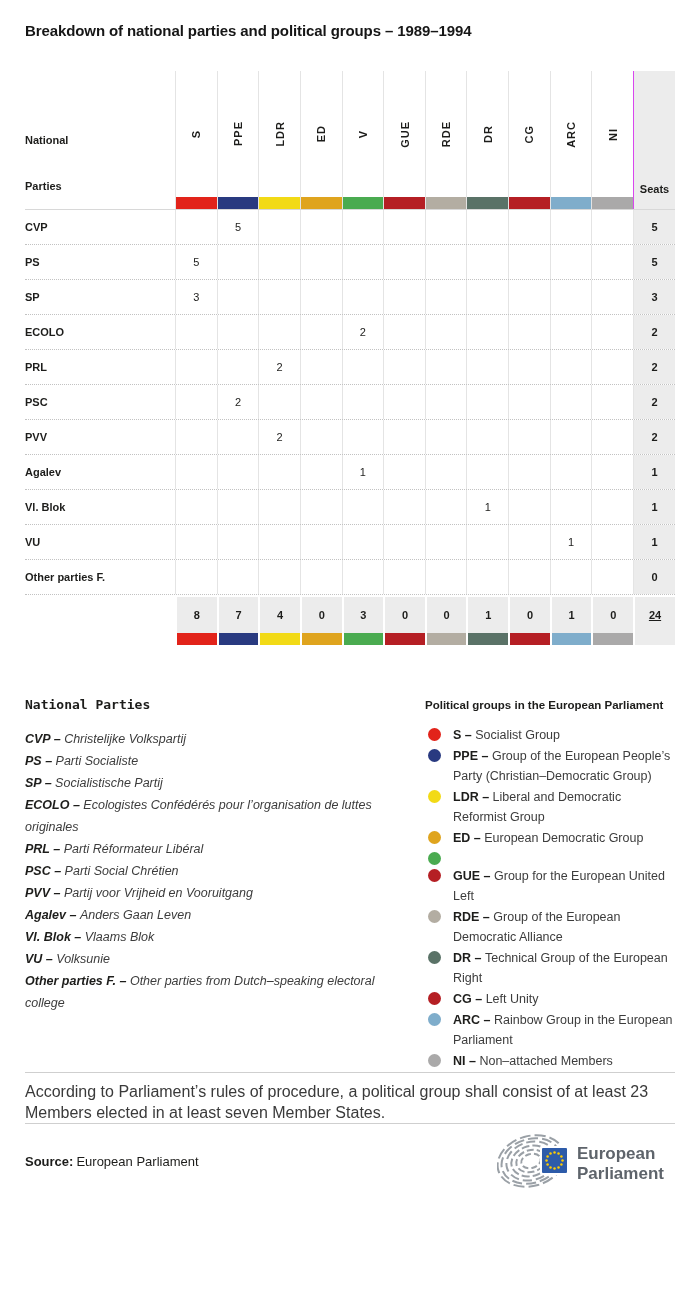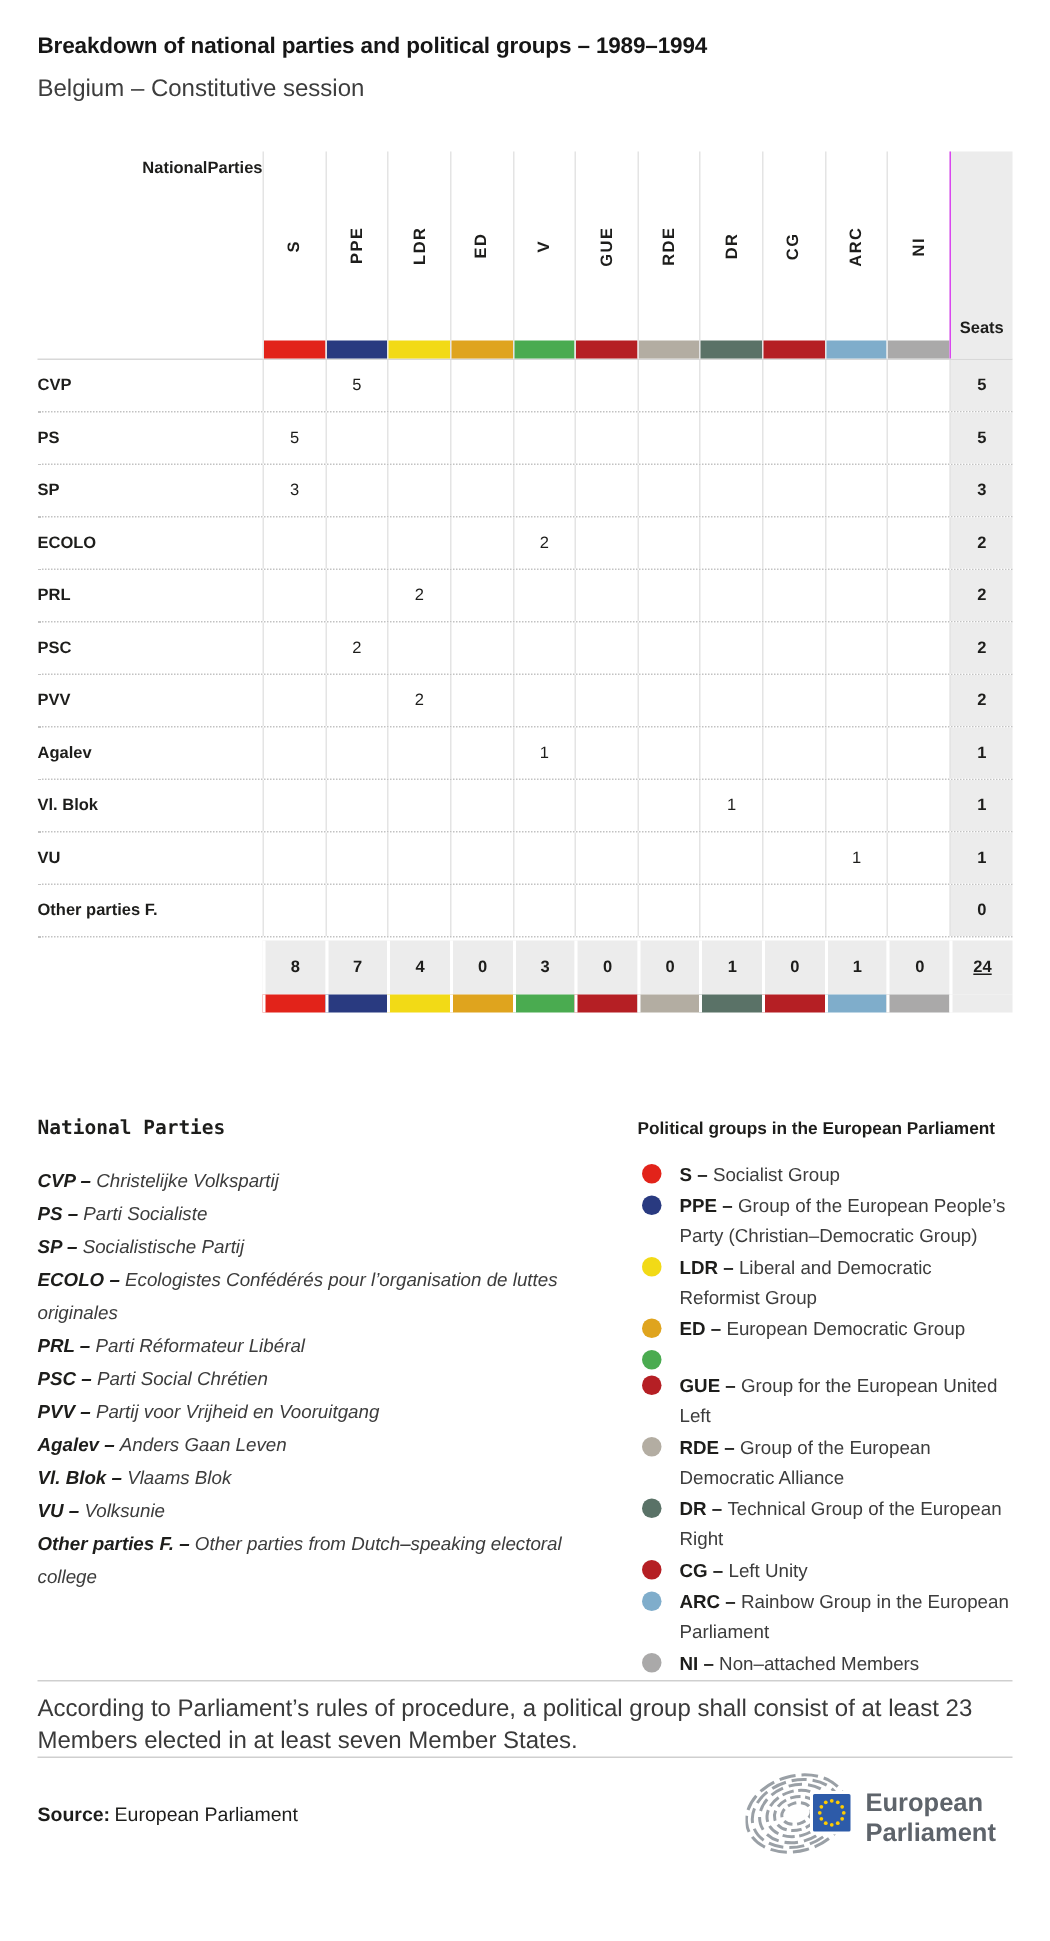--- a/index.html
+++ b/index.html
@@ -7,38 +7,38 @@
   .page{padding:0 25px;box-sizing:border-box;}
   h1{margin:22px 0 0;font-size:15px;font-weight:700;color:#161616;letter-spacing:-0.1px;}
   h2{margin:12px 0 0;font-size:16px;font-weight:400;color:#3d3d3d;}
 
   
   .ptable{margin-top:32px;}
   .pcol{width:150px;flex:none;}
   .scol{width:42px;flex:none;box-sizing:border-box;}
   .gcols{flex:1;display:flex;min-width:0;}
   .thead{display:flex;height:138px;border-bottom:1px solid #d8d8d8;}
-  .corner{display:flex;flex-direction:row;justify-content:flex-end;padding-bottom:12px;font-weight:700;font-size:11px;line-height:22px;box-sizing:border-box;}
+  .corner{display:flex;flex-direction:column;justify-content:flex-end;padding-bottom:12px;font-weight:700;font-size:11px;line-height:22px;box-sizing:border-box;gap:24px;}
   .ghead{flex:1;display:flex;flex-direction:column;border-left:1px solid #e4e4e4;box-sizing:border-box;min-width:0;}
   .vlabel{writing-mode:vertical-rl;transform:rotate(180deg);margin:auto;font-size:11px;font-weight:700;letter-spacing:1px;}
   .gbar{height:12px;width:100%;}
   .shead{display:flex;flex-direction:column;justify-content:flex-end;align-items:center;padding-bottom:14px;font-weight:700;font-size:11px;background:#ececec;border-left:1px solid #d946ef;}
   .trow{display:flex;height:35px;border-bottom:1px dotted #c2c2c2;box-sizing:border-box;}
   .pname{display:flex;align-items:center;font-weight:700;font-size:11px;}
   .cval{flex:1;display:flex;align-items:center;justify-content:center;font-size:11px;border-left:1px solid #e4e4e4;box-sizing:border-box;min-width:0;}
   .sval{display:flex;align-items:center;justify-content:center;font-size:11px;font-weight:700;background:#ececec;border-left:1px solid #e4e4e4;}
   .trowT{display:flex;height:36px;margin-top:2px;}
   .tcell{flex:1;display:flex;align-items:center;justify-content:center;font-weight:700;font-size:11px;background:#ececec;border-left:2px solid #fff;box-sizing:border-box;min-width:0;}
   .stval{display:flex;align-items:center;justify-content:center;font-weight:700;font-size:11px;background:#ececec;border-left:2px solid #fff;text-decoration:underline;}
   .trowB{display:flex;height:12px;}
   .bcell{flex:1;border-left:2px solid #fff;box-sizing:border-box;min-width:0;}
   .sbar{background:#ececec;border-left:2px solid #fff;}
 
   
-  .legends{display:flex;gap:20px;margin-top:70px;}
+  .legends{display:flex;gap:20px;margin-top:52px;}
   .lcol{width:380px;flex:none;}
   .rcol{width:250px;flex:none;}
   .lcol h3{margin:0 0 16px;font-family:"DejaVu Sans Mono",monospace;font-size:13px;font-weight:700;color:#1d1d1b;}
   .rcol h3{margin:2px 0 14px;font-size:11.5px;font-weight:700;white-space:nowrap;color:#1d1d1b;}
   .litem{font-size:12.5px;line-height:22px;color:#3c3c3c;font-style:italic;}
   .litem b{color:#1d1d1b;}
   .gitem{display:flex;align-items:flex-start;margin-bottom:1px;}
   .dot{width:13px;height:13px;border-radius:50%;flex:none;margin:3px 12px 0 3px;}
   .gtext{font-size:12.5px;line-height:20px;color:#3c3c3c;}
   .gtext b{color:#1d1d1b;}
@@ -51,21 +51,20 @@
   .footer{display:flex;justify-content:space-between;align-items:center;padding-top:10px;}
   .source{margin:0;font-size:13px;color:#1d1d1b;}
   .source b{margin-right:3px;}
 </style>
 </head>
 <body>
 
 <div class="page">
 
   <h1>Breakdown of national parties and political groups – 1989–1994</h1>
-  <h2>Belgium – Constitutive session</h2>
 
   <div class="ptable">
     <div class="thead">
       <div class="pcol corner">
         <span>National</span>
         <span>Parties</span>
       </div>
       <div class="gcols">
           <div class="ghead">
             <div class="vlabel">S</div>

